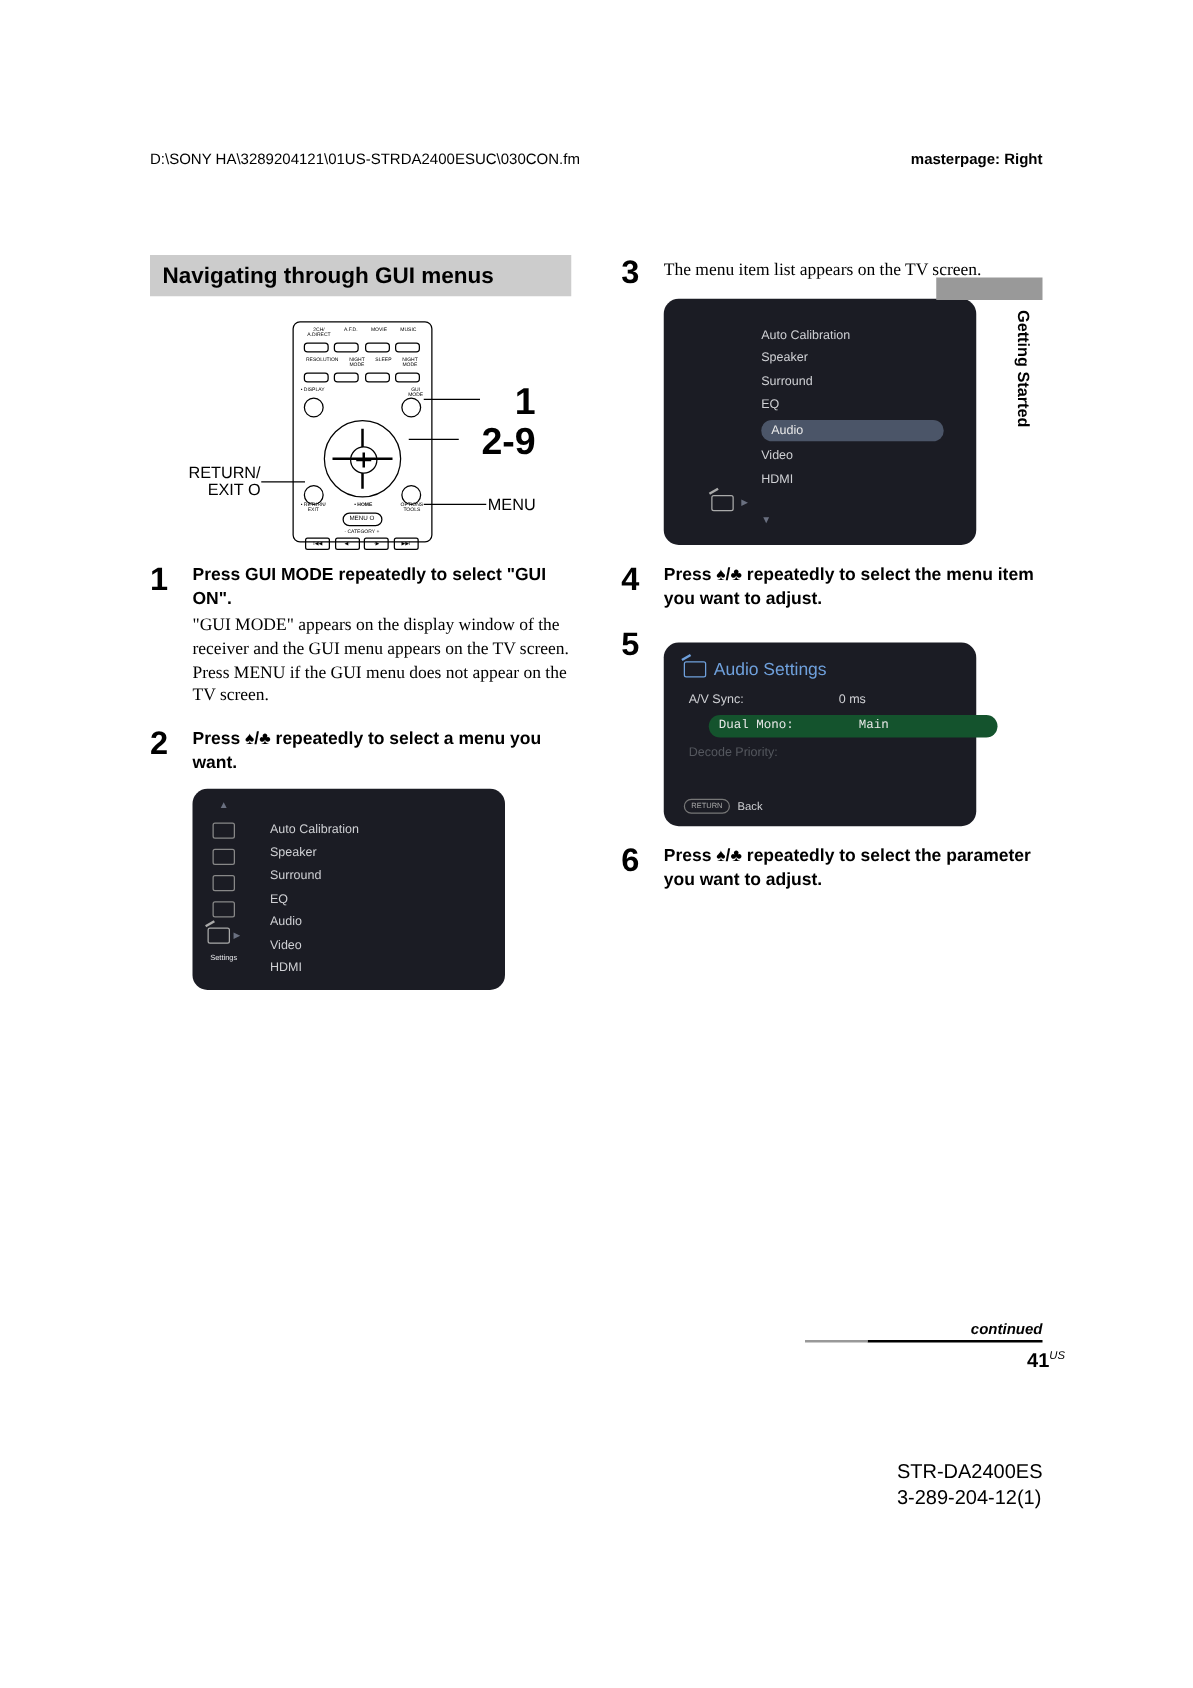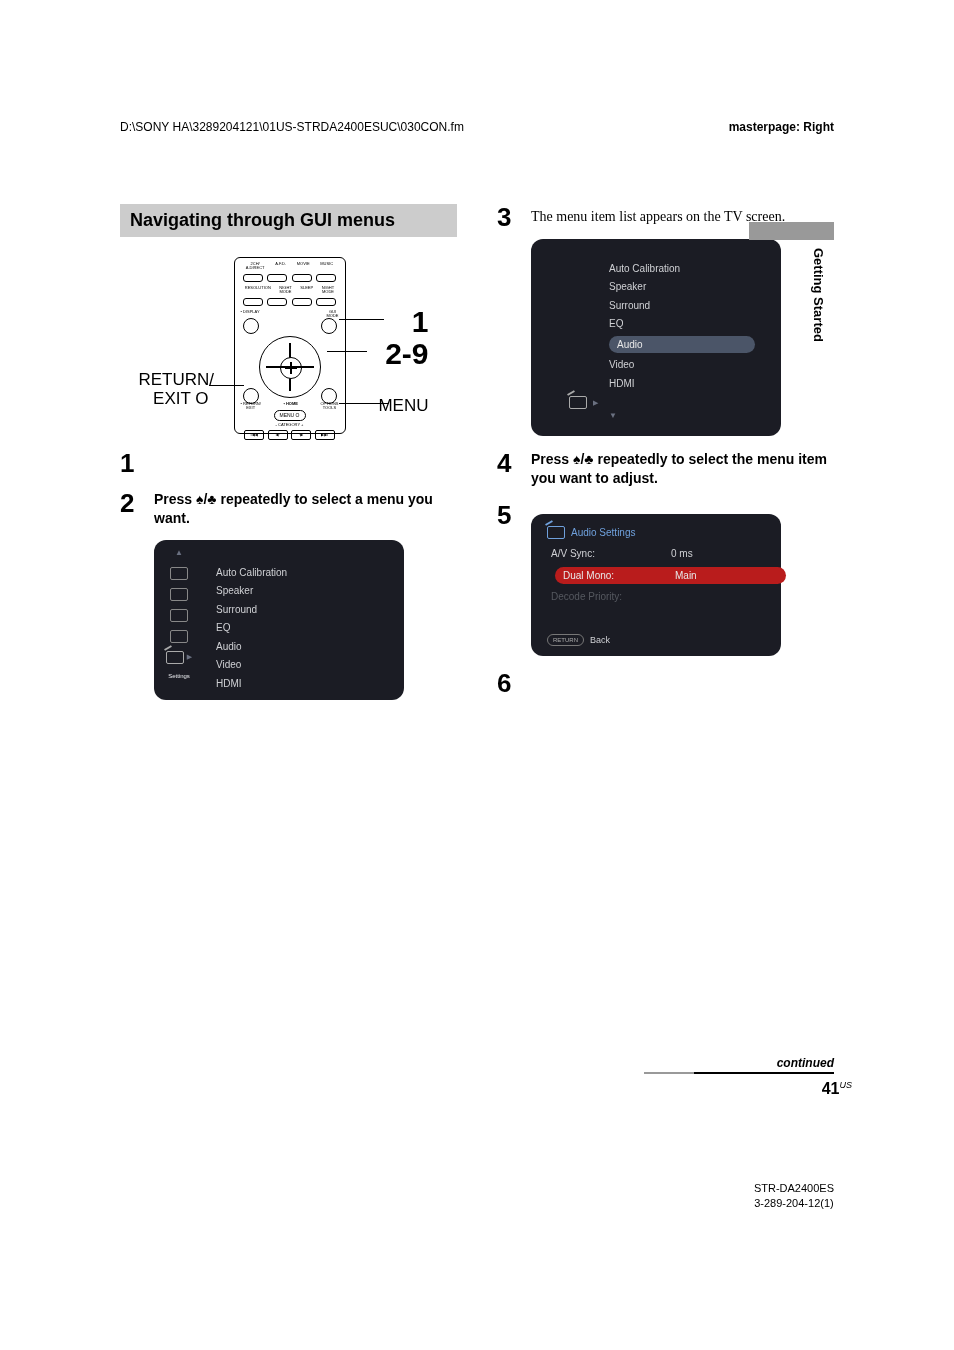--- a/index.html
+++ b/index.html
@@ -178,21 +178,21 @@
     font-weight: bold;
   }
   .remote-wrap {
     position: relative;
     width: 280px;
     margin: 0 auto 10px;
   }
   .callout-text {
     position: absolute;
     font-family: Arial, sans-serif;
-    font-size: 17px;
+    font-size: 13px;
     line-height: 1.1;
   }
   
   .gui {
     background: #1b1c24;
     color: #cfd0d4;
     font-family: Arial, Helvetica, sans-serif;
     font-size: 10px;
     border-radius: 12px;
     padding: 8px 8px 10px 8px;
@@ -240,45 +240,46 @@
   .gui .pill-hl {
     background: #4b5568;
     border-radius: 10px;
     padding: 2px 8px;
     display: inline-block;
     width: 130px;
     color: #e8e8e8;
   }
   .gui-title {
     color: #6fa0dc;
-    font-size: 10px;
+    font-size: 14px;
     margin: 4px 0 8px 8px;
     display: flex;
     align-items: center;
     gap: 6px;
   }
   .gui-title .tool-icon { border-color: #6fa0dc; }
   .gui-title .tool-icon::after { background: #6fa0dc; }
   .settings-grid {
     margin-left: 12px;
     display: flex;
     flex-direction: column;
     gap: 6px;
   }
   .sg-row {
     display: flex;
   }
   .sg-row .k { width: 120px; }
   .sg-row.hl {
-    background: #b91c1c;
+    background: #14532d;
     border-radius: 10px;
     padding: 2px 8px;
-    margin-left: 4px;
+    margin-left: 16px;
     width: 215px;
     color: #e8e8e8;
+    font-family: Liberation Mono, monospace;
   }
   .sg-row.hl .k { width: 112px; }
   .sg-row.dim { color: #55585f; }
   .gui-footer {
     margin-top: 30px;
     margin-left: 8px;
     display: flex;
     align-items: center;
     gap: 6px;
     font-size: 9px;
@@ -335,22 +336,22 @@
     font-size: 9px;
     font-style: italic;
     font-weight: normal;
     vertical-align: super;
   }
   .footer-model {
     position: absolute;
     right: 120px;
     bottom: 140px;
     font-family: Arial, sans-serif;
-    font-size: 11px;
-    text-align: center;
+    font-size: 16px;
+    text-align: left;
     line-height: 1.3;
   }
   .remote-bottom-btns {
     display: flex;
     justify-content: space-around;
     margin: 3px 8px 0;
   }
   .tbtn {
     width: 18px; height: 8px;
     border: 0.6px solid #000;
@@ -453,20 +454,24 @@
             <div class="tbtn">I◀◀</div>
             <div class="tbtn">◀·</div>
             <div class="tbtn">·▶</div>
             <div class="tbtn">▶▶I</div>
           </div>
         </div>
       </div>
 
       <div class="step">
         <div class="step-num">1</div>
+        <div class="step-body">
+          <div class="step-title">Press GUI MODE repeatedly to select "GUI ON".</div>
+          <div class="step-desc">"GUI MODE" appears on the display window of the receiver and the GUI menu appears on the TV screen. Press MENU if the GUI menu does not appear on the TV screen.</div>
+        </div>
       </div>
 
       <div class="step">
         <div class="step-num">2</div>
         <div class="step-body">
           <div class="step-title">
             <span>Press </span><span class="arrow">♠/♣</span><span> repeatedly to select a menu you want.</span>
           </div>
 
           <div class="gui" style="width:250px;">
@@ -568,20 +573,25 @@
             <div class="gui-footer">
               <span class="ret-btn">RETURN</span>
               <span>Back</span>
             </div>
           </div>
         </div>
       </div>
 
       <div class="step">
         <div class="step-num">6</div>
+        <div class="step-body">
+          <div class="step-title">
+            <span>Press </span><span class="arrow">♠/♣</span><span> repeatedly to select the parameter you want to adjust.</span>
+          </div>
+        </div>
       </div>
 
     </div>
   </div>
 
   <div class="continued">continued</div>
   <div class="cont-line"></div>
   <div class="page-num">
     <span>41</span><sup>US</sup>
   </div>

